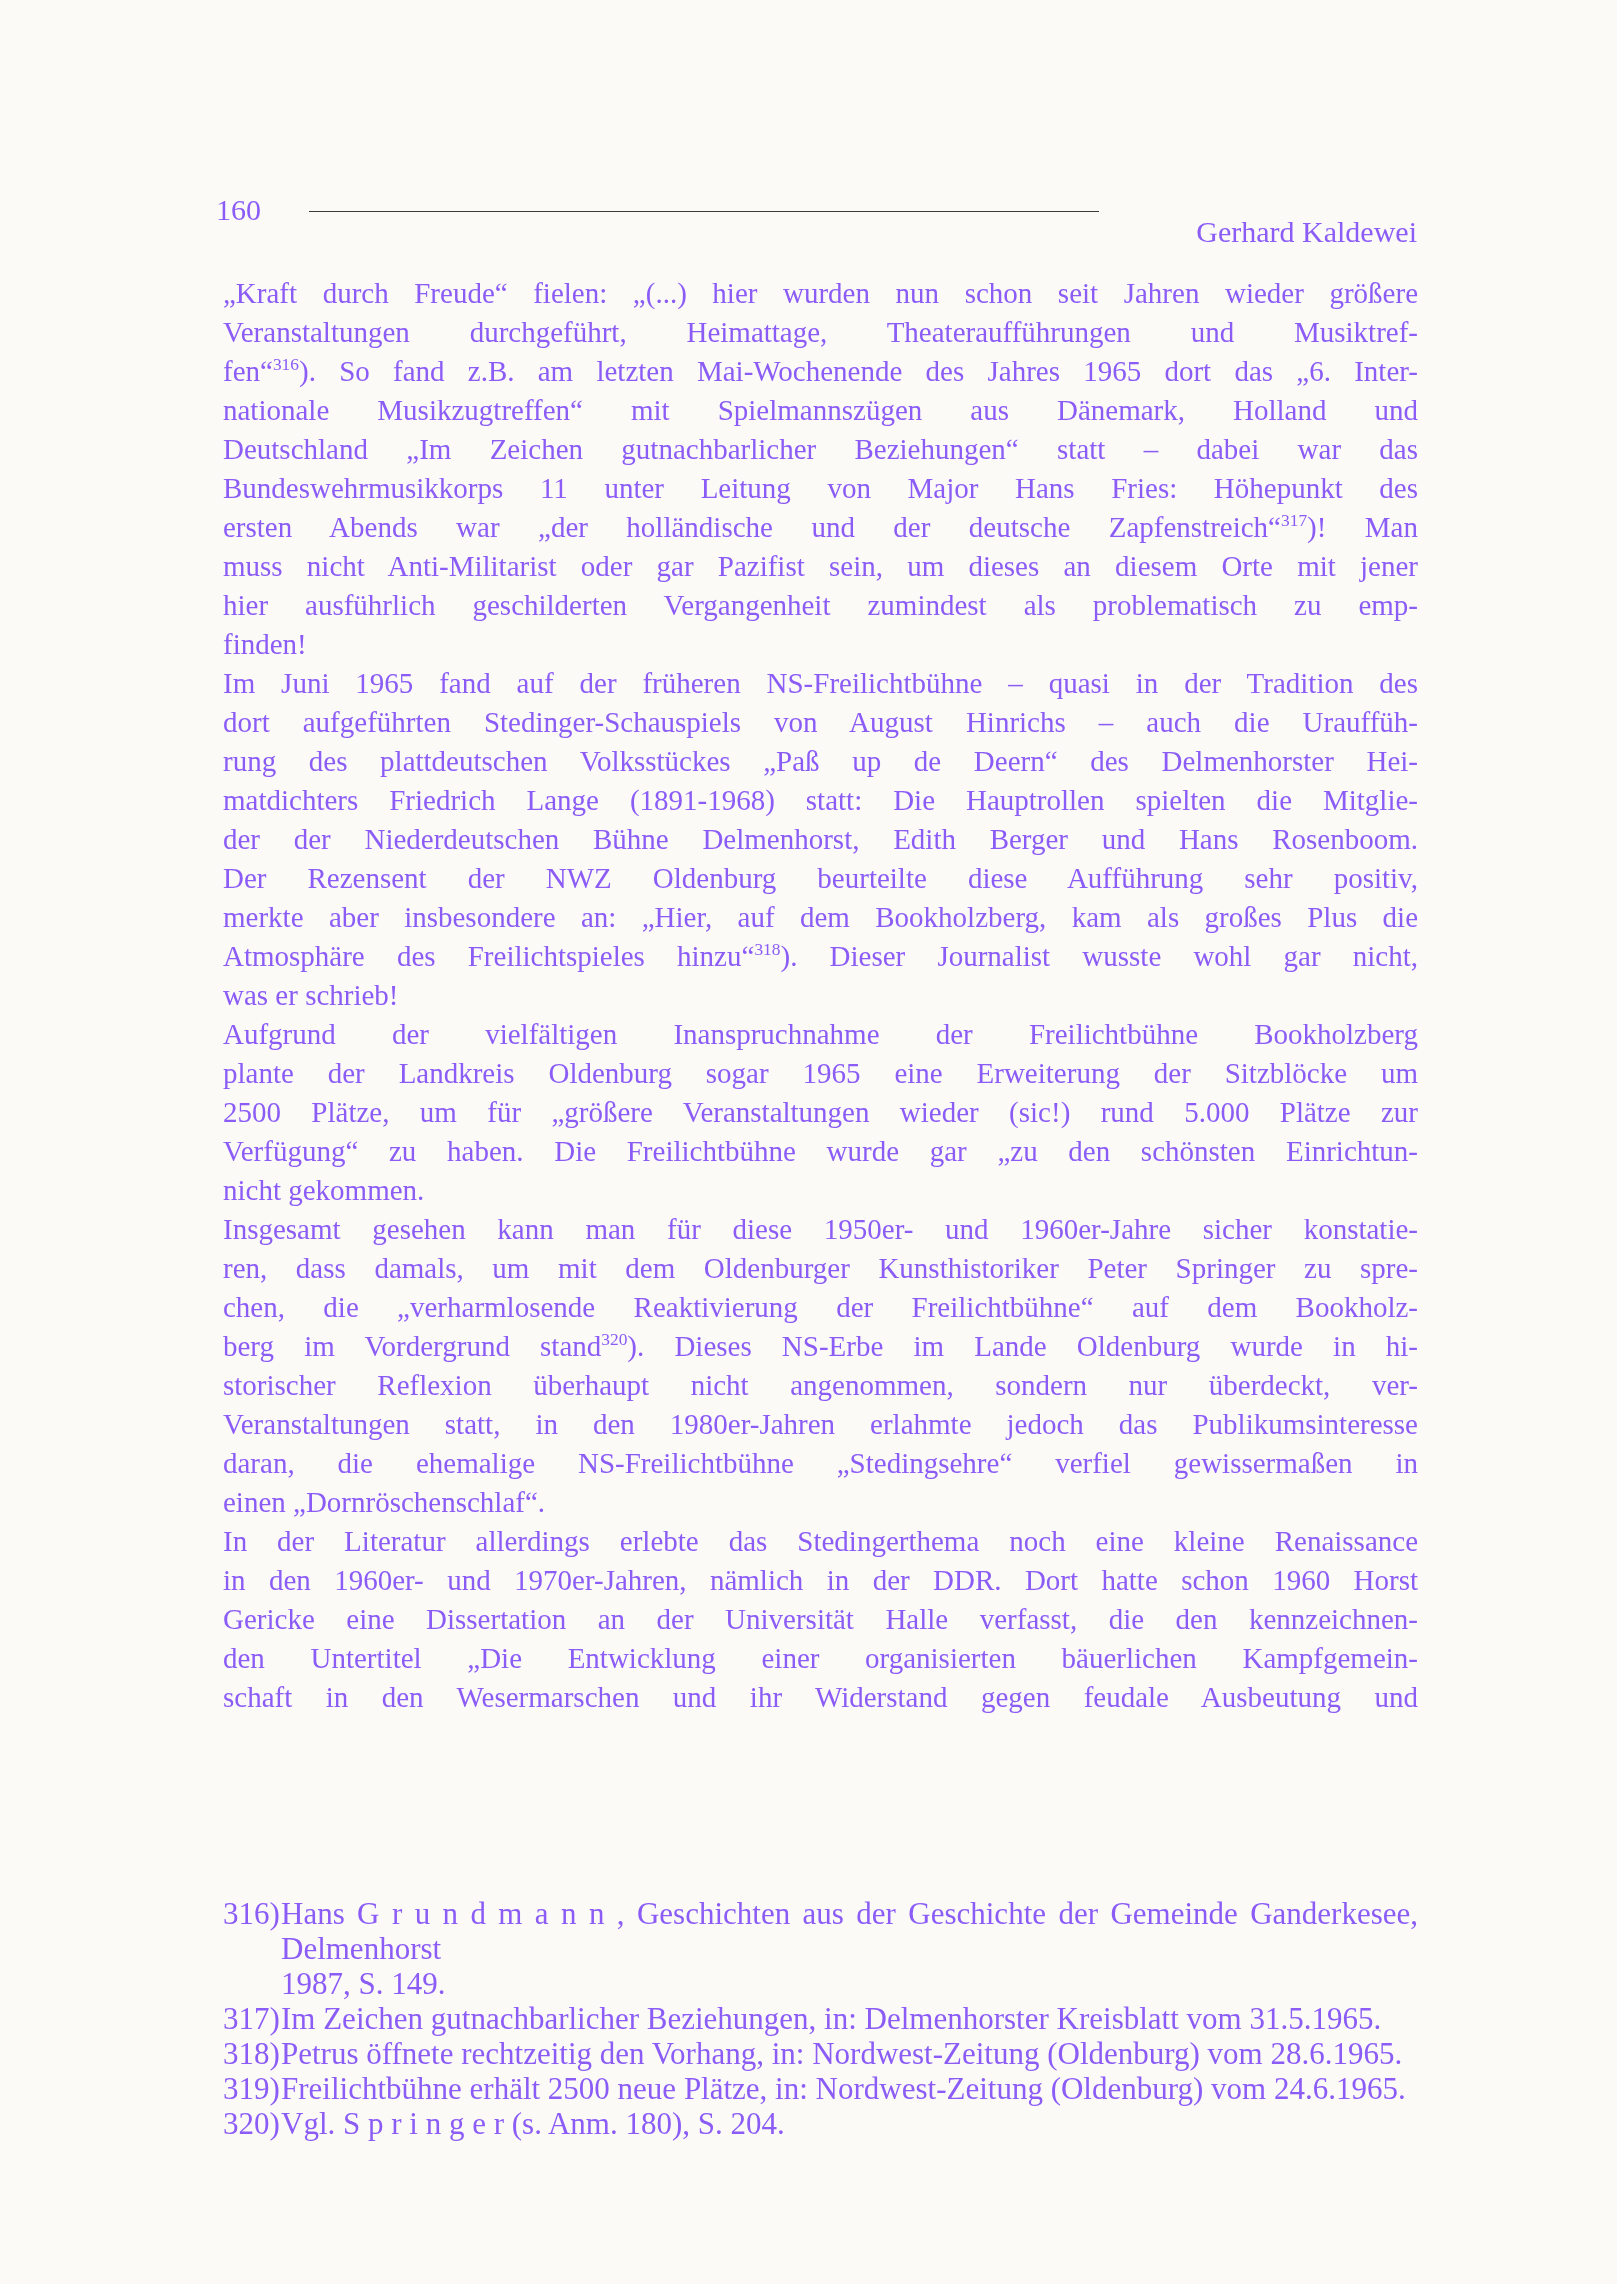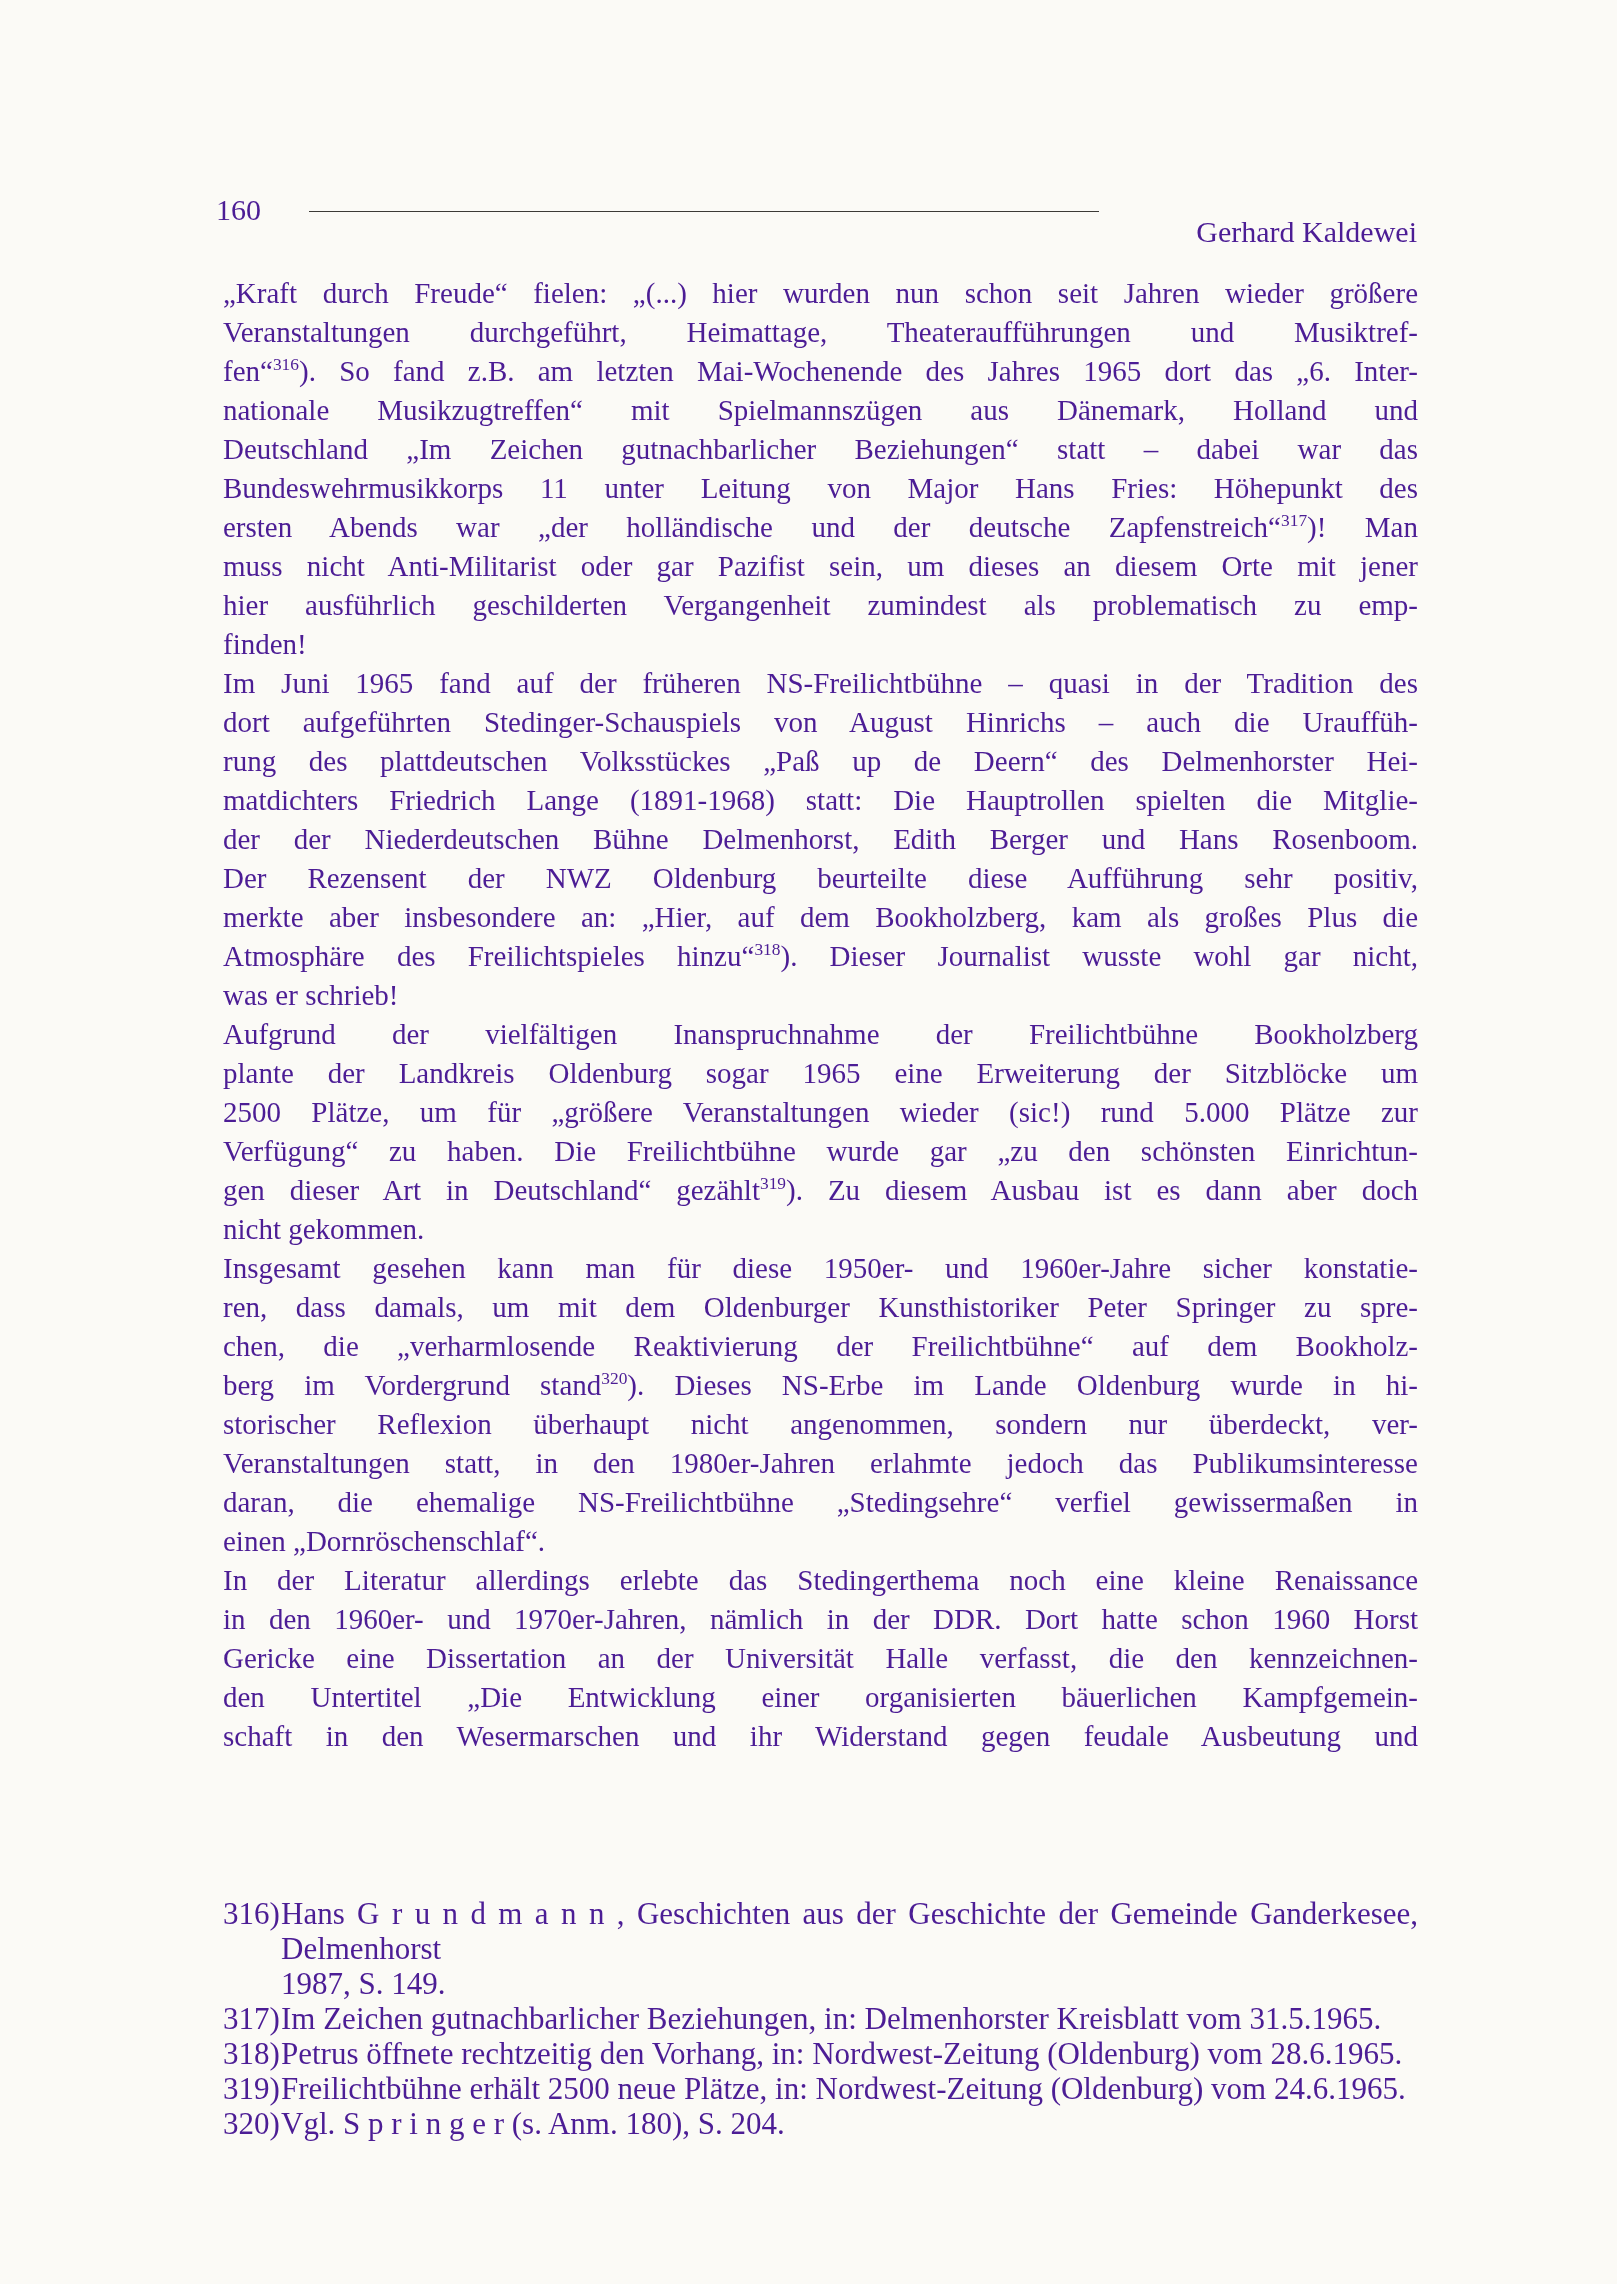--- a/index.html
+++ b/index.html
@@ -3,21 +3,21 @@
 <meta charset="utf-8">
 <style>
   html, body { margin: 0; padding: 0; background: #e8e6e1; }
   .page {
     position: relative;
     width: 1618px;
     height: 2284px;
     margin: 0 auto;
     background: #fbfaf6;
     font-family: "Liberation Serif", serif;
-    color: #4c1d95;
+    color: #8b5cf6;
     overflow: hidden;
   }
   .header {
     position: absolute;
     left: 216px;
     right: 201px;
     top: 169px;
     display: flex;
     align-items: center;
     font-size: 30px;
@@ -101,21 +101,20 @@
         <div class="line">Der Rezensent der NWZ Oldenburg beurteilte diese Aufführung sehr positiv,</div>
         <div class="line">merkte aber insbesondere an: „Hier, auf dem Bookholzberg, kam als großes Plus die</div>
         <div class="line">Atmosphäre des Freilichtspieles hinzu“<sup class="fnmark">318</sup>). Dieser Journalist wusste wohl gar nicht,</div>
         <div class="line last">was er schrieb!</div>
       </div>
       <div class="para">
         <div class="line">Aufgrund der vielfältigen Inanspruchnahme der Freilichtbühne Bookholzberg</div>
         <div class="line">plante der Landkreis Oldenburg sogar 1965 eine Erweiterung der Sitzblöcke um</div>
         <div class="line">2500 Plätze, um für „größere Veranstaltungen wieder (sic!) rund 5.000 Plätze zur</div>
         <div class="line">Verfügung“ zu haben. Die Freilichtbühne wurde gar „zu den schönsten Einrichtun-</div>
-        <div class="line">gen dieser Art in Deutschland“ gezählt<sup class="fnmark">319</sup>). Zu diesem Ausbau ist es dann aber doch</div>
         <div class="line last">nicht gekommen.</div>
       </div>
       <div class="para">
         <div class="line">Insgesamt gesehen kann man für diese 1950er- und 1960er-Jahre sicher konstatie-</div>
         <div class="line">ren, dass damals, um mit dem Oldenburger Kunsthistoriker Peter Springer zu spre-</div>
         <div class="line">chen, die „verharmlosende Reaktivierung der Freilichtbühne“ auf dem Bookholz-</div>
         <div class="line">berg im Vordergrund stand<sup class="fnmark">320</sup>). Dieses NS-Erbe im Lande Oldenburg wurde in hi-</div>
         <div class="line">storischer Reflexion überhaupt nicht angenommen, sondern nur überdeckt, ver-</div>
         <div class="line">Veranstaltungen statt, in den 1980er-Jahren erlahmte jedoch das Publikumsinteresse</div>
         <div class="line">daran, die ehemalige NS-Freilichtbühne „Stedingsehre“ verfiel gewissermaßen in</div>

